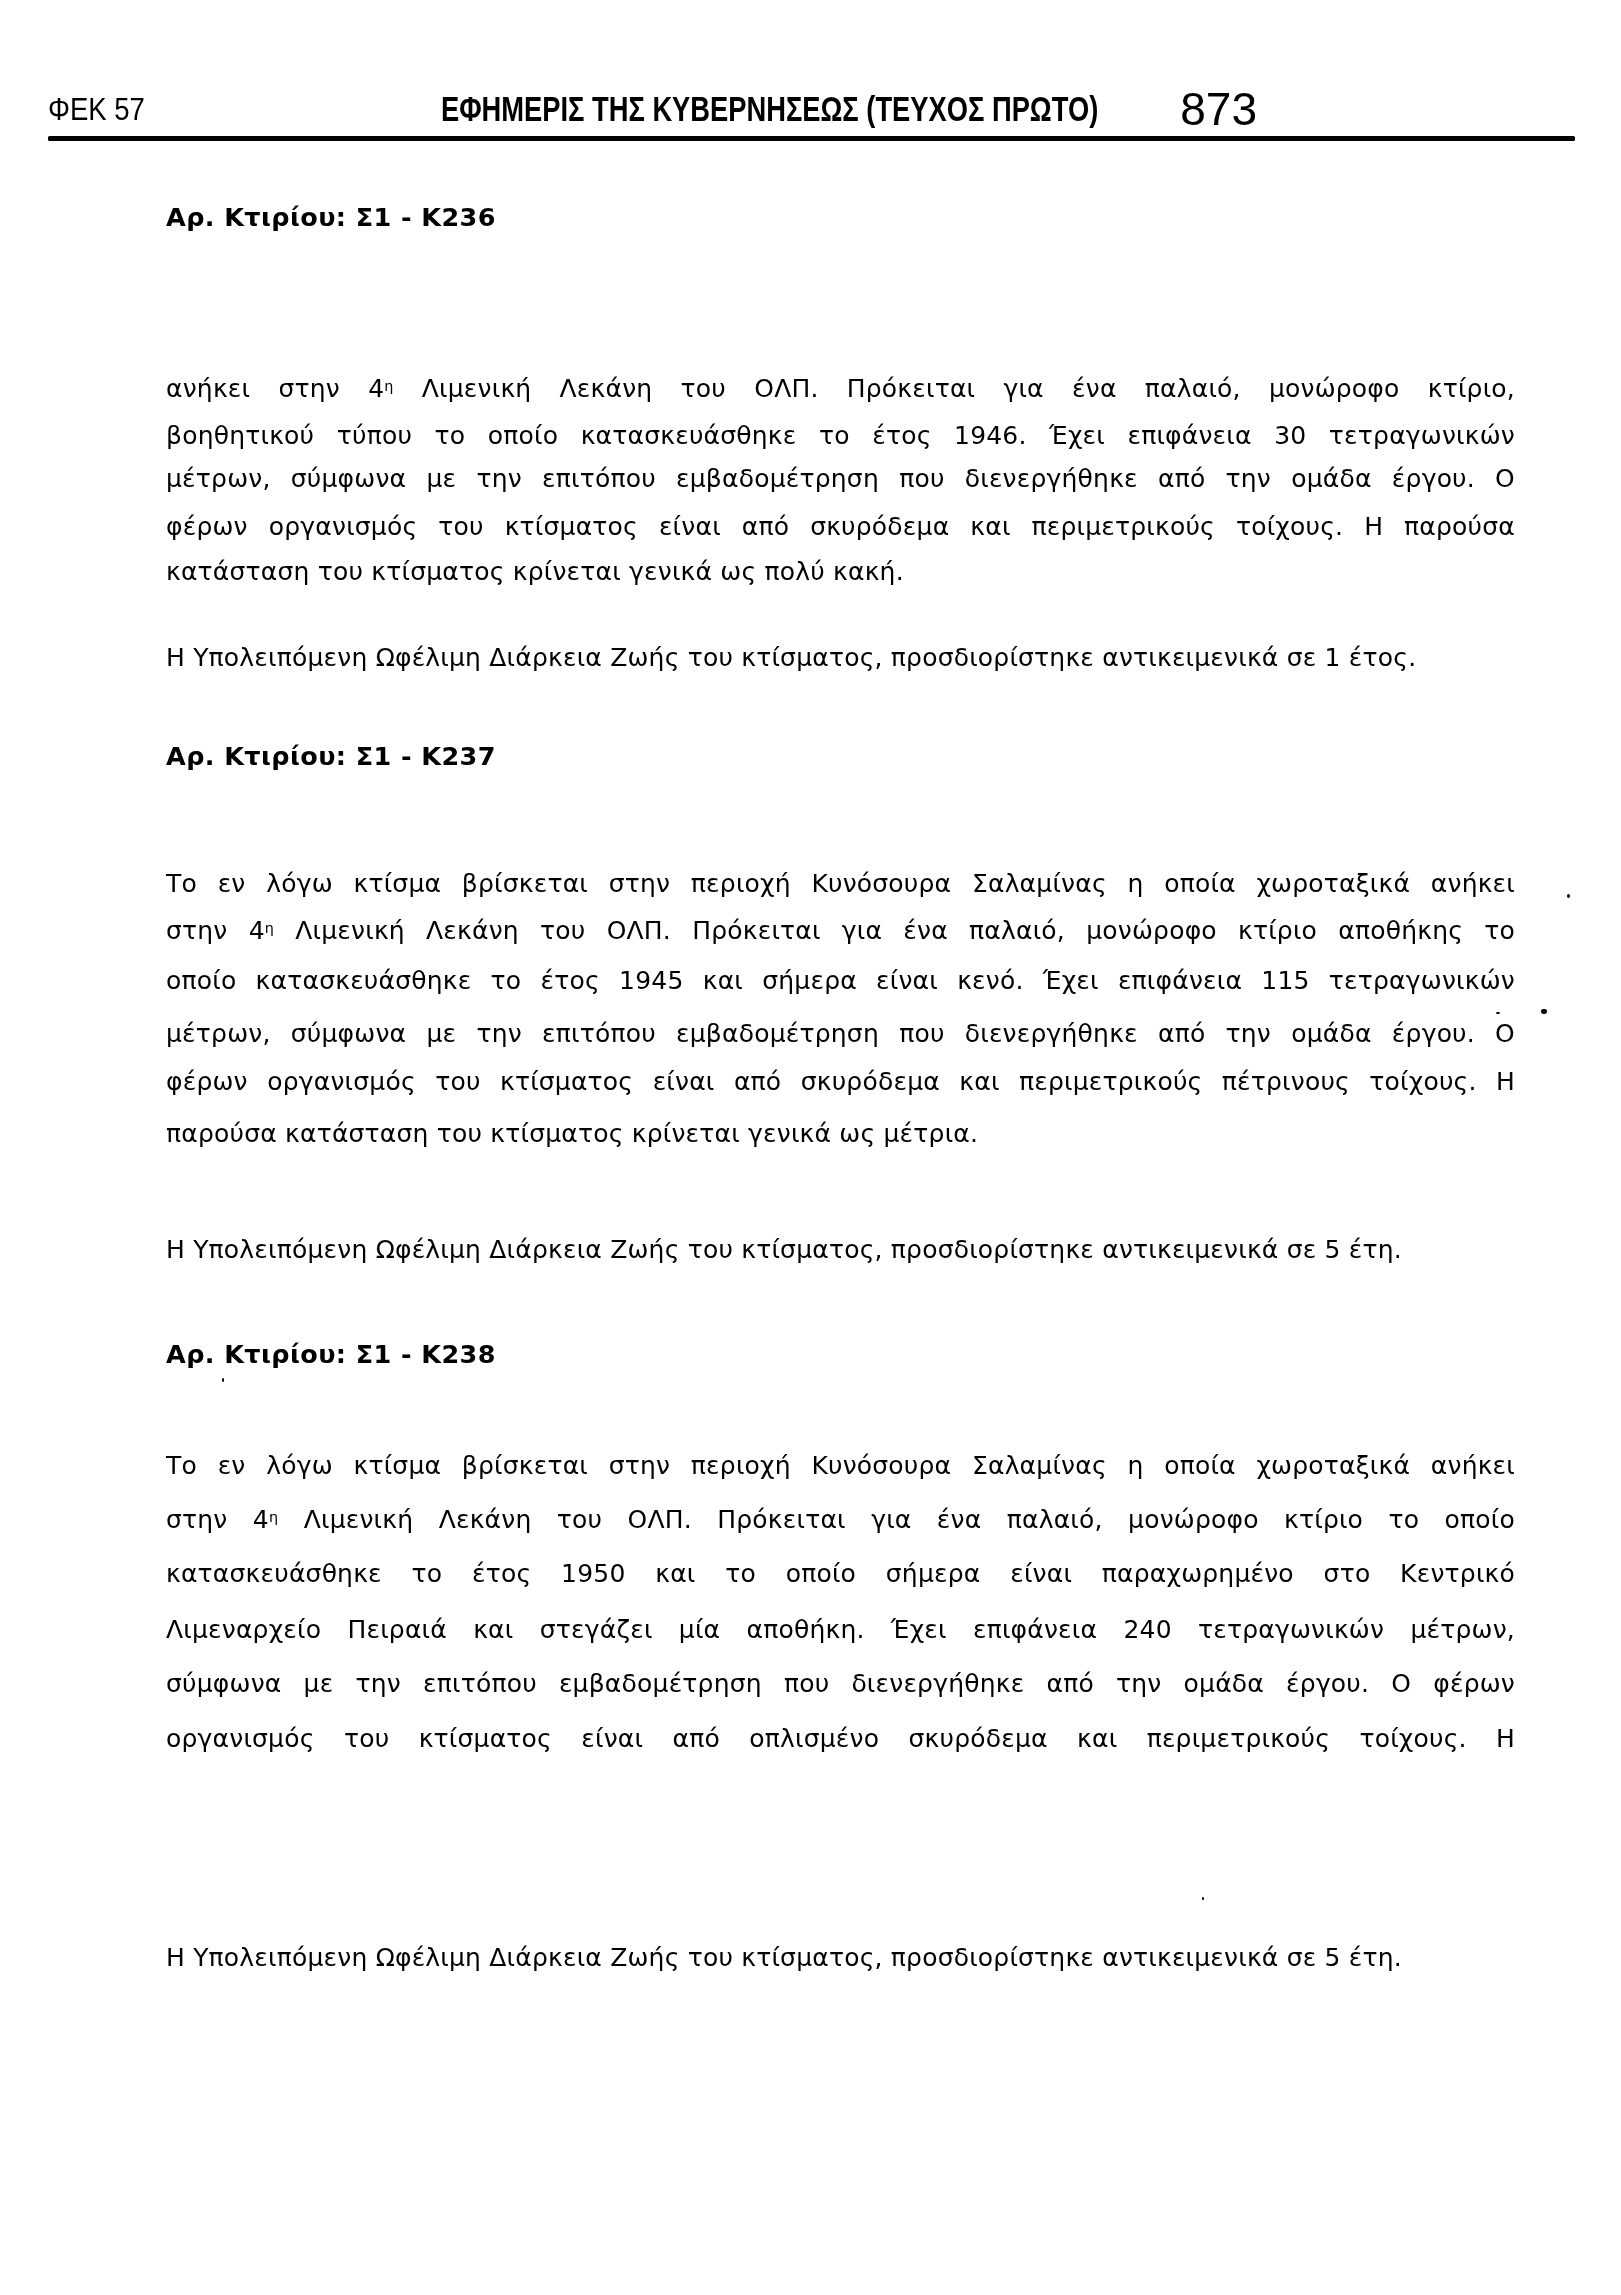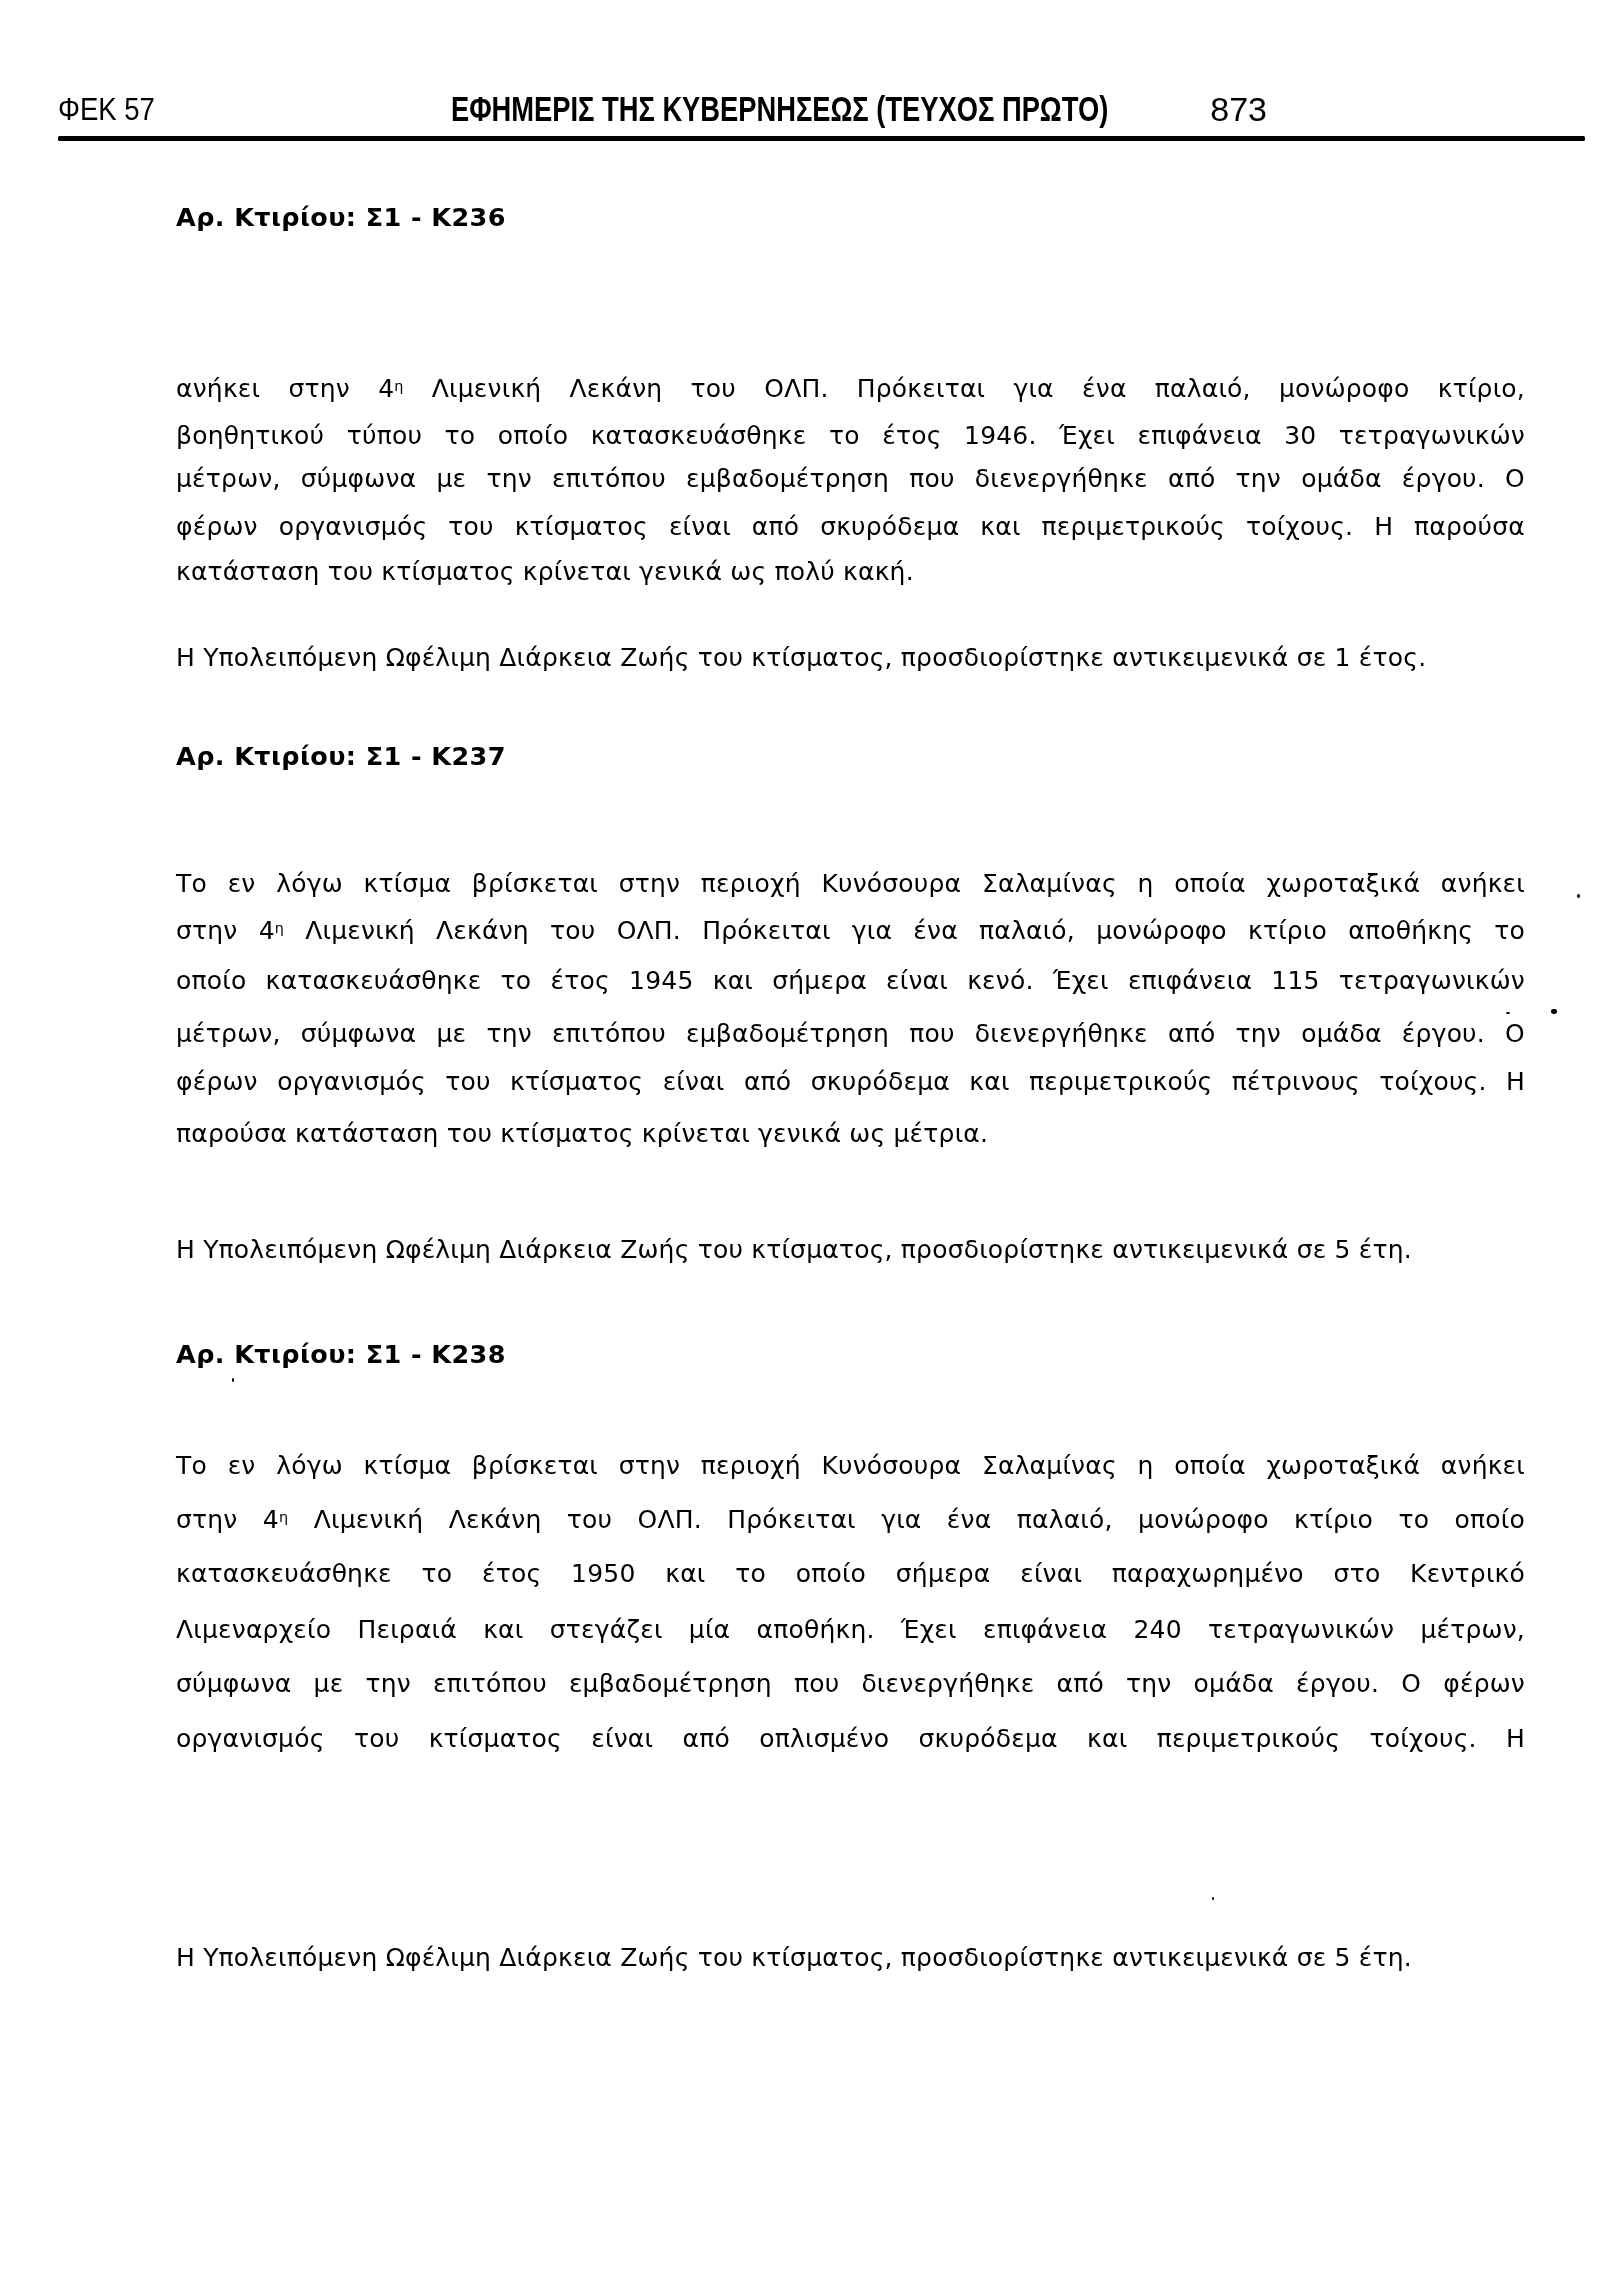--- a/index.html
+++ b/index.html
@@ -1,23 +1,23 @@
 <!DOCTYPE html>
 <html style="font-size:12.8px"><head>
 <meta charset="utf-8">
 <style>
   html, body { margin: 0; padding: 0; background: #ffffff; }
   body { width: 1622px; height: 2295px; position: relative; overflow: hidden; color: #000; }
-  .page { position: absolute; left: 12px; top: 0; width: 1284px; height: 2295px; background: #fff; padding-left: 24px; }
+  .page { position: absolute; left: 2px; top: 0; width: 1284px; height: 2295px; background: #fff; padding-left: 24px; }
   .hdr-left, .hdr-title, .hdr-right {
     position: absolute; top: 89px; font-family: "Liberation Sans", sans-serif; line-height: 40px; white-space: nowrap;
   }
   .hdr-left { left: 46px; font-size: 32px; transform: scaleX(0.86); transform-origin: left center; }
   .hdr-title { left: 439px; width: 770px; font-size: 35px; font-weight: bold; transform: scaleX(0.78); transform-origin: left center; }
-  .hdr-right { right: 53px; font-size: 34px; }
+  .hdr-right { right: 53px; font-size: 46px; }
   .hdr-rule { position: absolute; left: 46px; top: 136px; width: 1527px; height: 4.8px; background: #000; border-radius: 1.6px; }
 
   .heading {
     position: absolute; left: 164px; font-family: "DejaVu Sans", sans-serif; font-weight: bold;
     font-size: 25.5px; line-height: 35px; white-space: nowrap; letter-spacing: 0.4px;
   }
   .line {
     position: absolute; left: 164px; width: 1349px; font-family: "DejaVu Sans", sans-serif;
     font-size: 25px; line-height: 35px; white-space: nowrap; text-align: justify; text-align-last: justify;
     letter-spacing: 0.2px;

